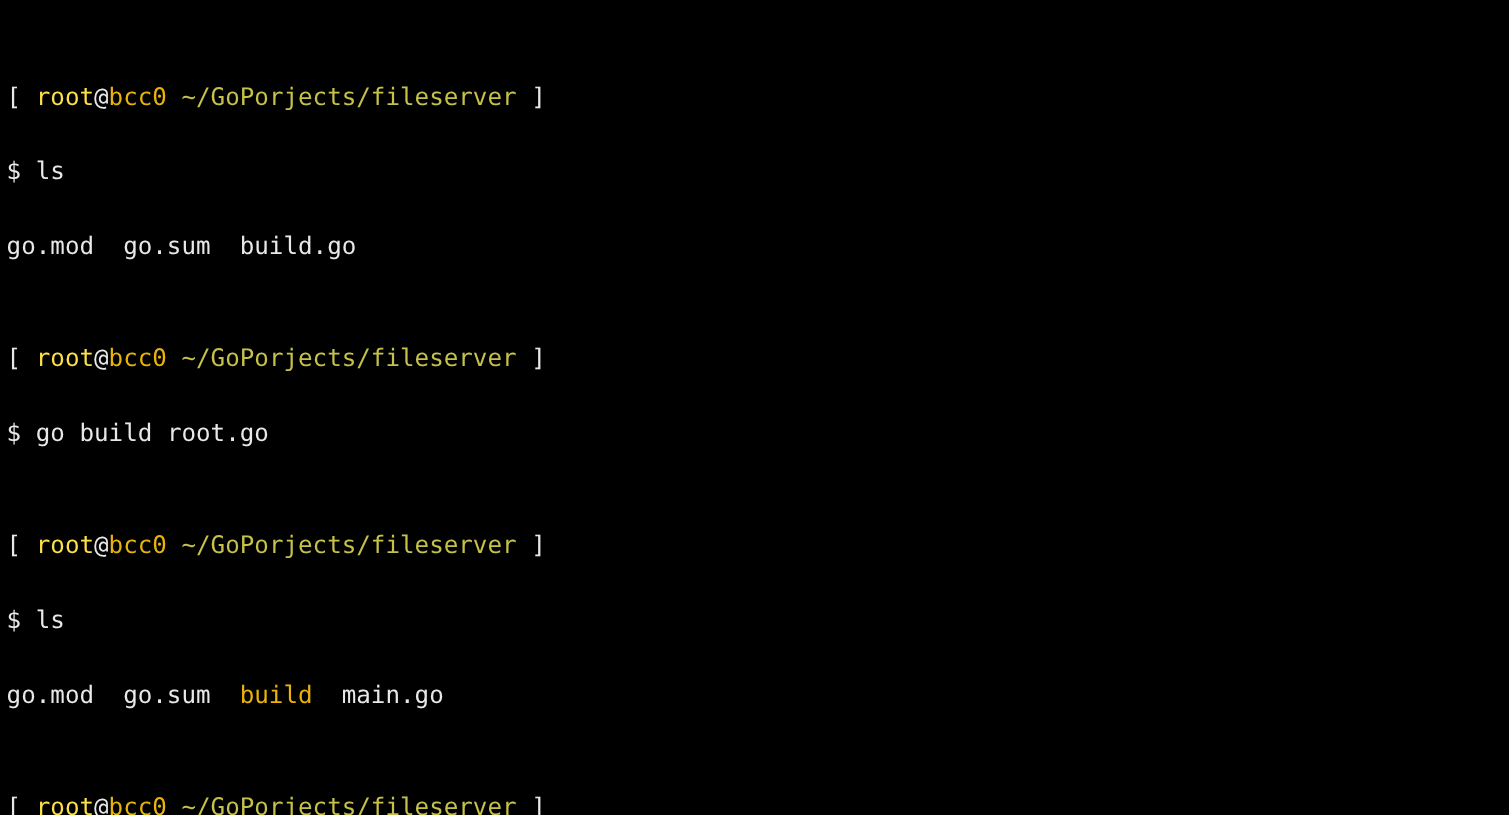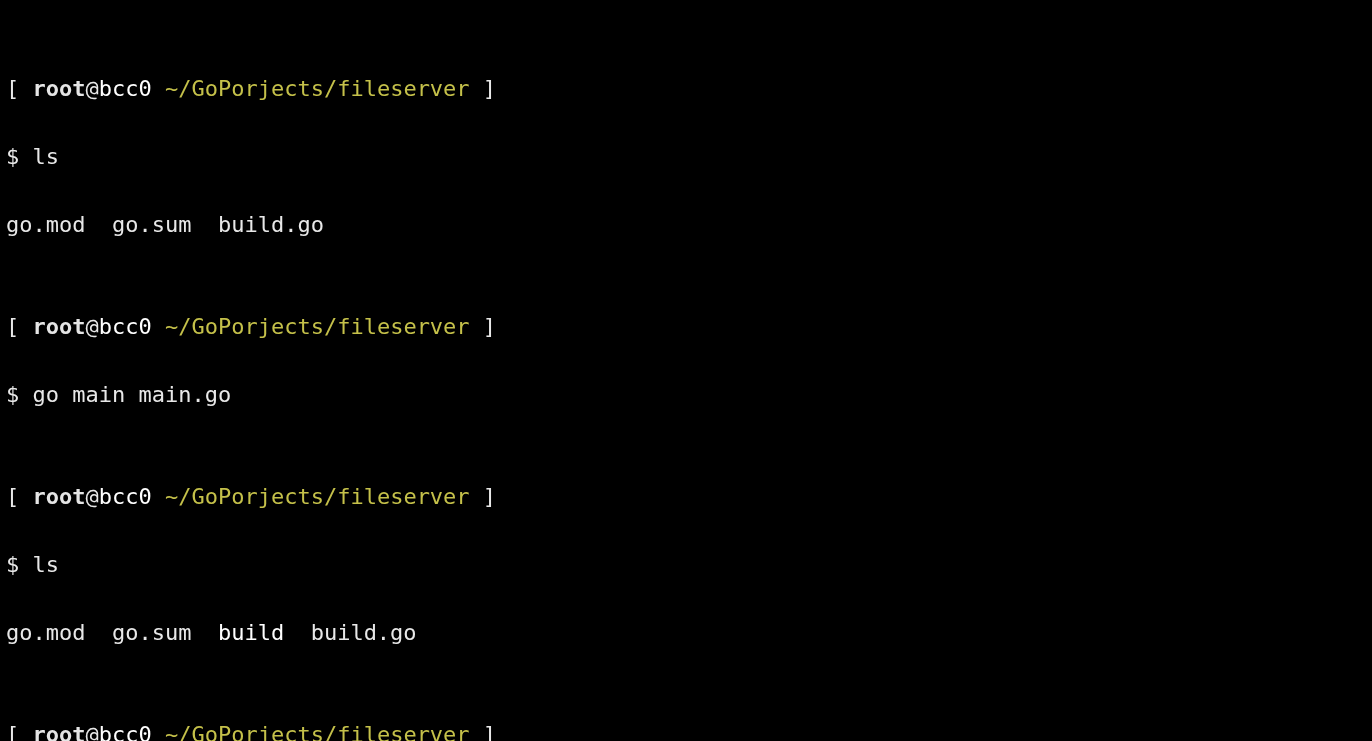--- a/index.html
+++ b/index.html
@@ -14,38 +14,38 @@
     line-height: 34px;
     overflow: hidden;
   }
   .terminal {
     padding: 4px 6px;
     white-space: pre;
   }
   .line { display: block; }
   .white  { color: #e8e8e8; }
   .yellow { color: #c5c14a; }
-  .purple { color: #e5e5e5; font-weight: bold; }
-  .green  { color: #ffffff; text-align: center; }
+  .purple { color: #fde047; }
+  .green  { color: #eab308; text-align: center; }
 </style>
 </head>
 <body>
 
 <div class="terminal">
 
 <span class="line"><span class="white">[ </span><span class="purple">root</span><span class="white">@</span><span class="green">bcc0</span><span class="white"> </span><span class="yellow">~/GoPorjects/fileserver</span><span class="white"> ]</span></span>
 <span class="line"><span class="white">$ </span><span class="white">ls</span></span>
 <span class="line white">go.mod  go.sum  build.go</span>
 
 <span class="line"><span class="white">[ </span><span class="purple">root</span><span class="white">@</span><span class="green">bcc0</span><span class="white"> </span><span class="yellow">~/GoPorjects/fileserver</span><span class="white"> ]</span></span>
-<span class="line"><span class="white">$ </span><span class="white">go main main.go</span></span>
+<span class="line"><span class="white">$ </span><span class="white">go build root.go</span></span>
 
 <span class="line"><span class="white">[ </span><span class="purple">root</span><span class="white">@</span><span class="green">bcc0</span><span class="white"> </span><span class="yellow">~/GoPorjects/fileserver</span><span class="white"> ]</span></span>
 <span class="line"><span class="white">$ </span><span class="white">ls</span></span>
-<span class="line"><span class="white">go.mod  go.sum  </span><span class="green">build</span><span class="white">  build.go</span></span>
+<span class="line"><span class="white">go.mod  go.sum  </span><span class="green">build</span><span class="white">  main.go</span></span>
 
 <span class="line"><span class="white">[ </span><span class="purple">root</span><span class="white">@</span><span class="green">bcc0</span><span class="white"> </span><span class="yellow">~/GoPorjects/fileserver</span><span class="white"> ]</span></span>
 
 
 
 
 
 <span class="line white"></span>
 
 

